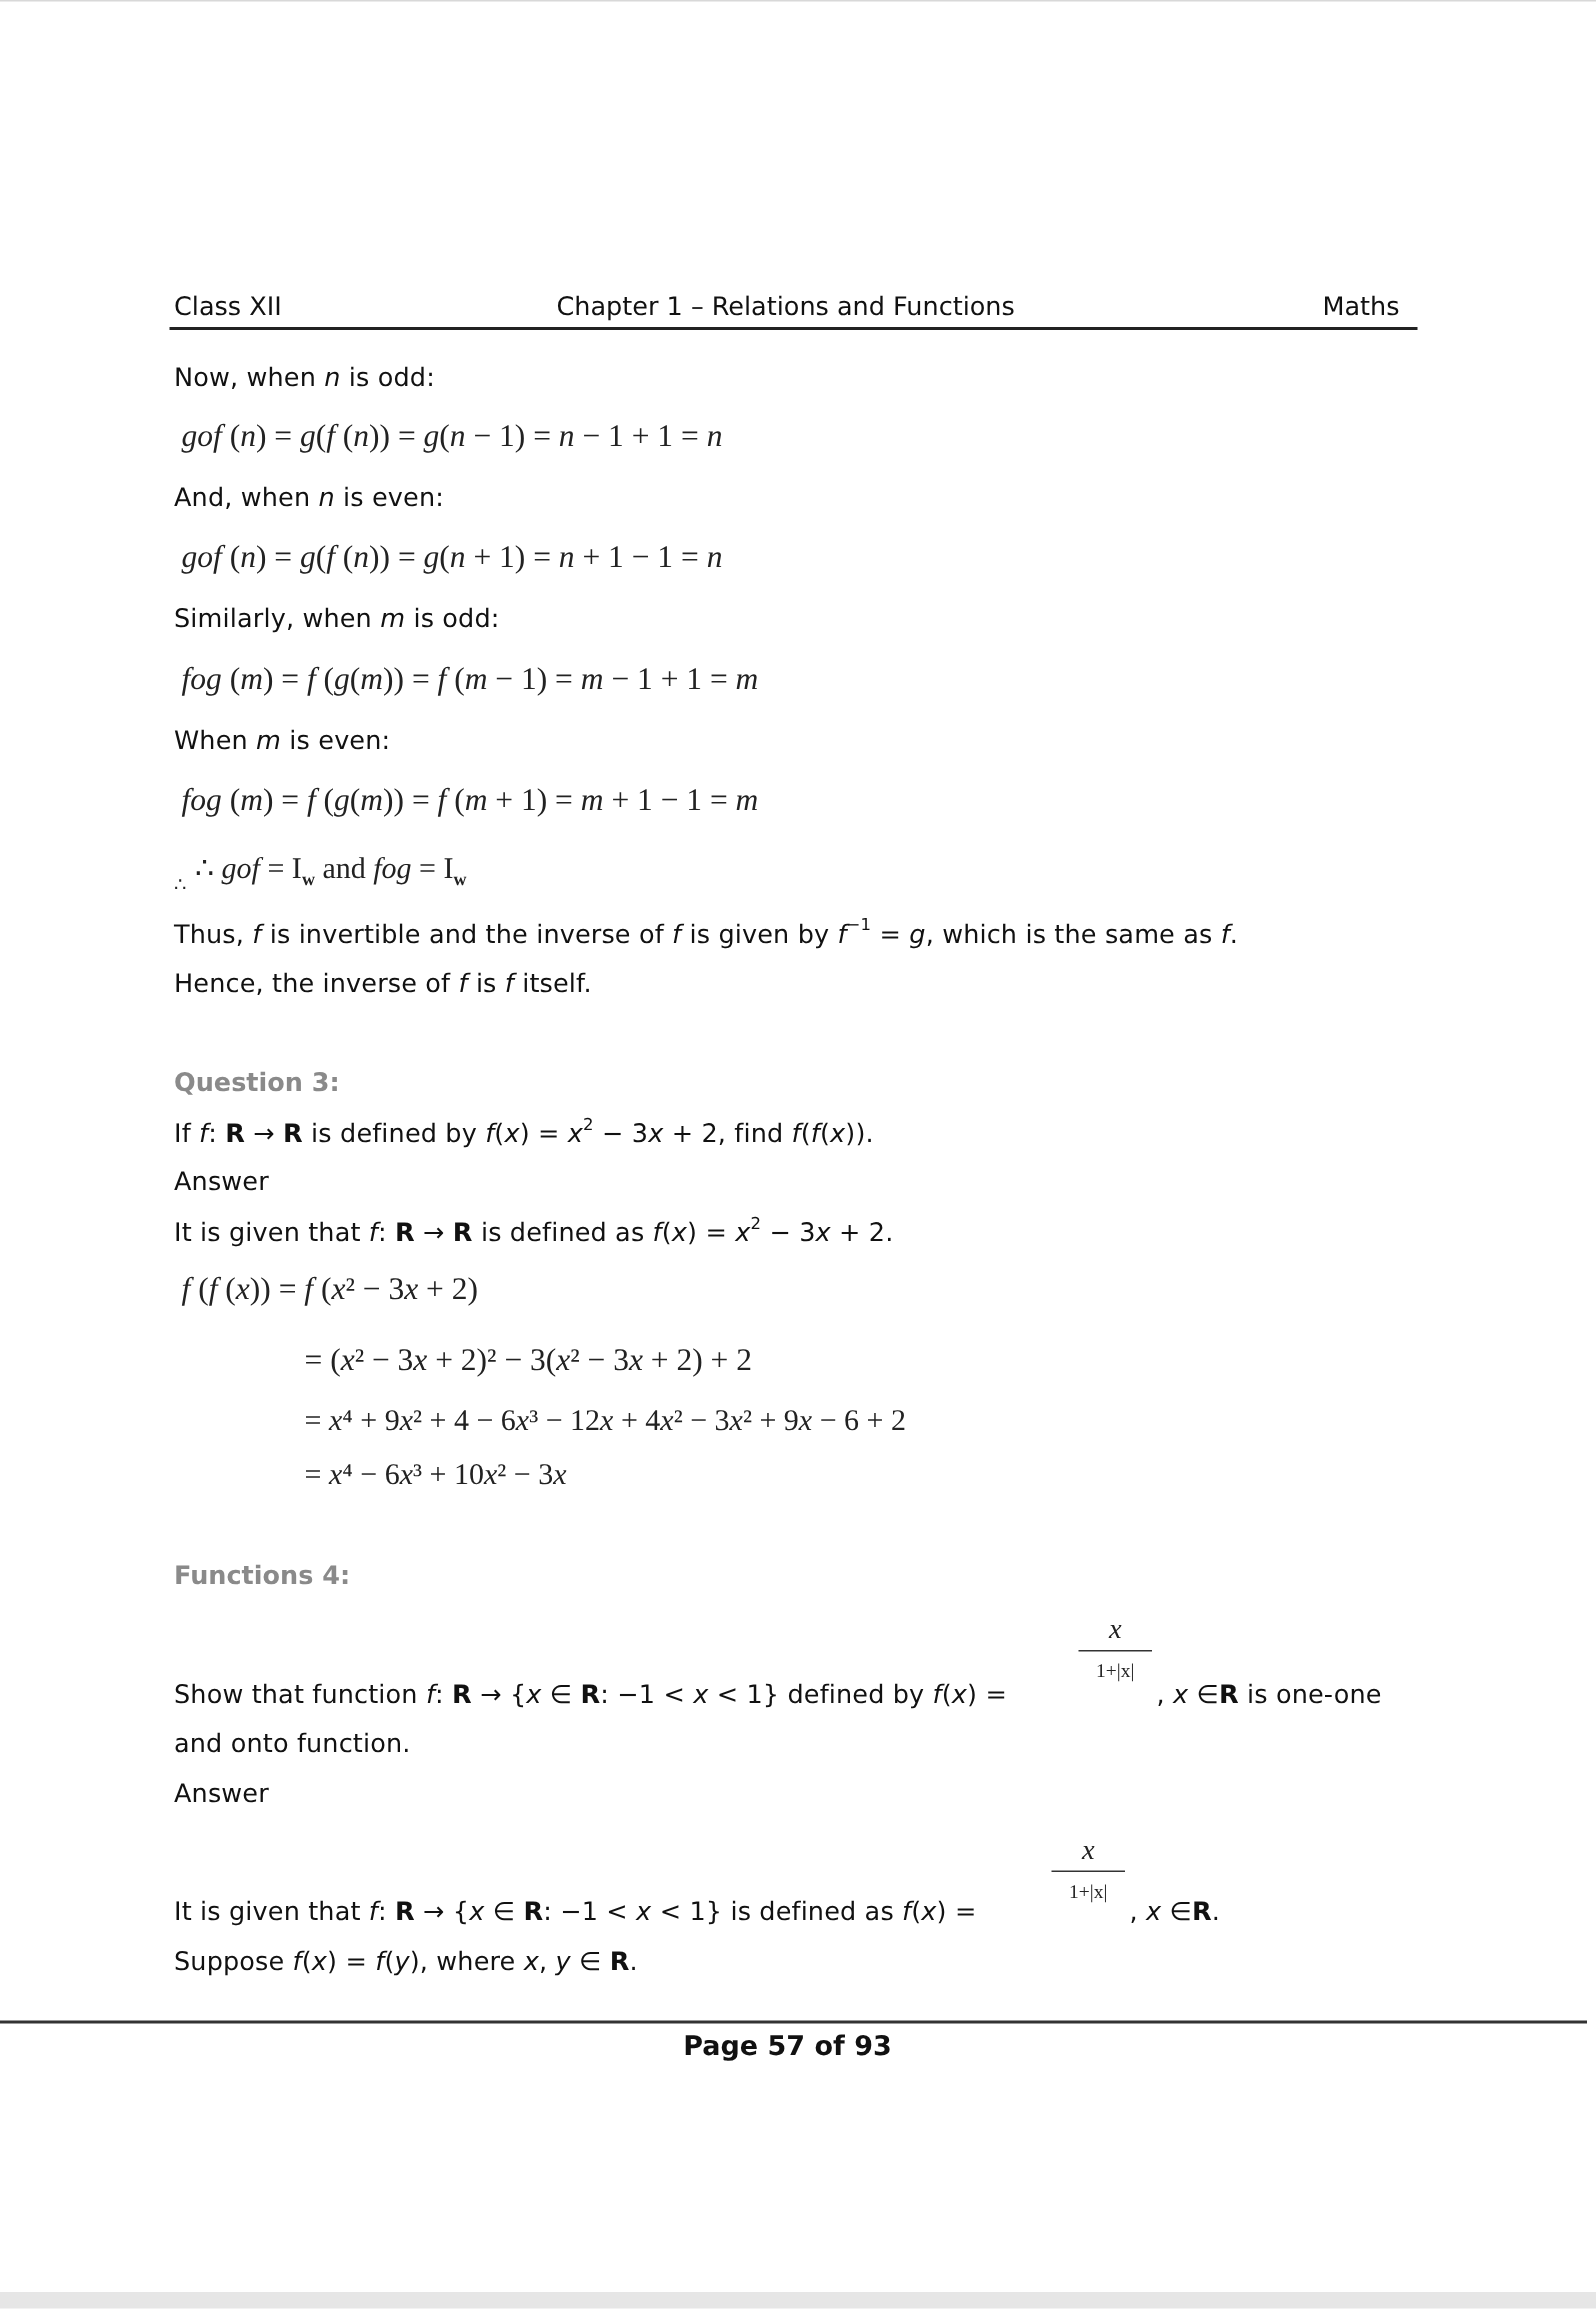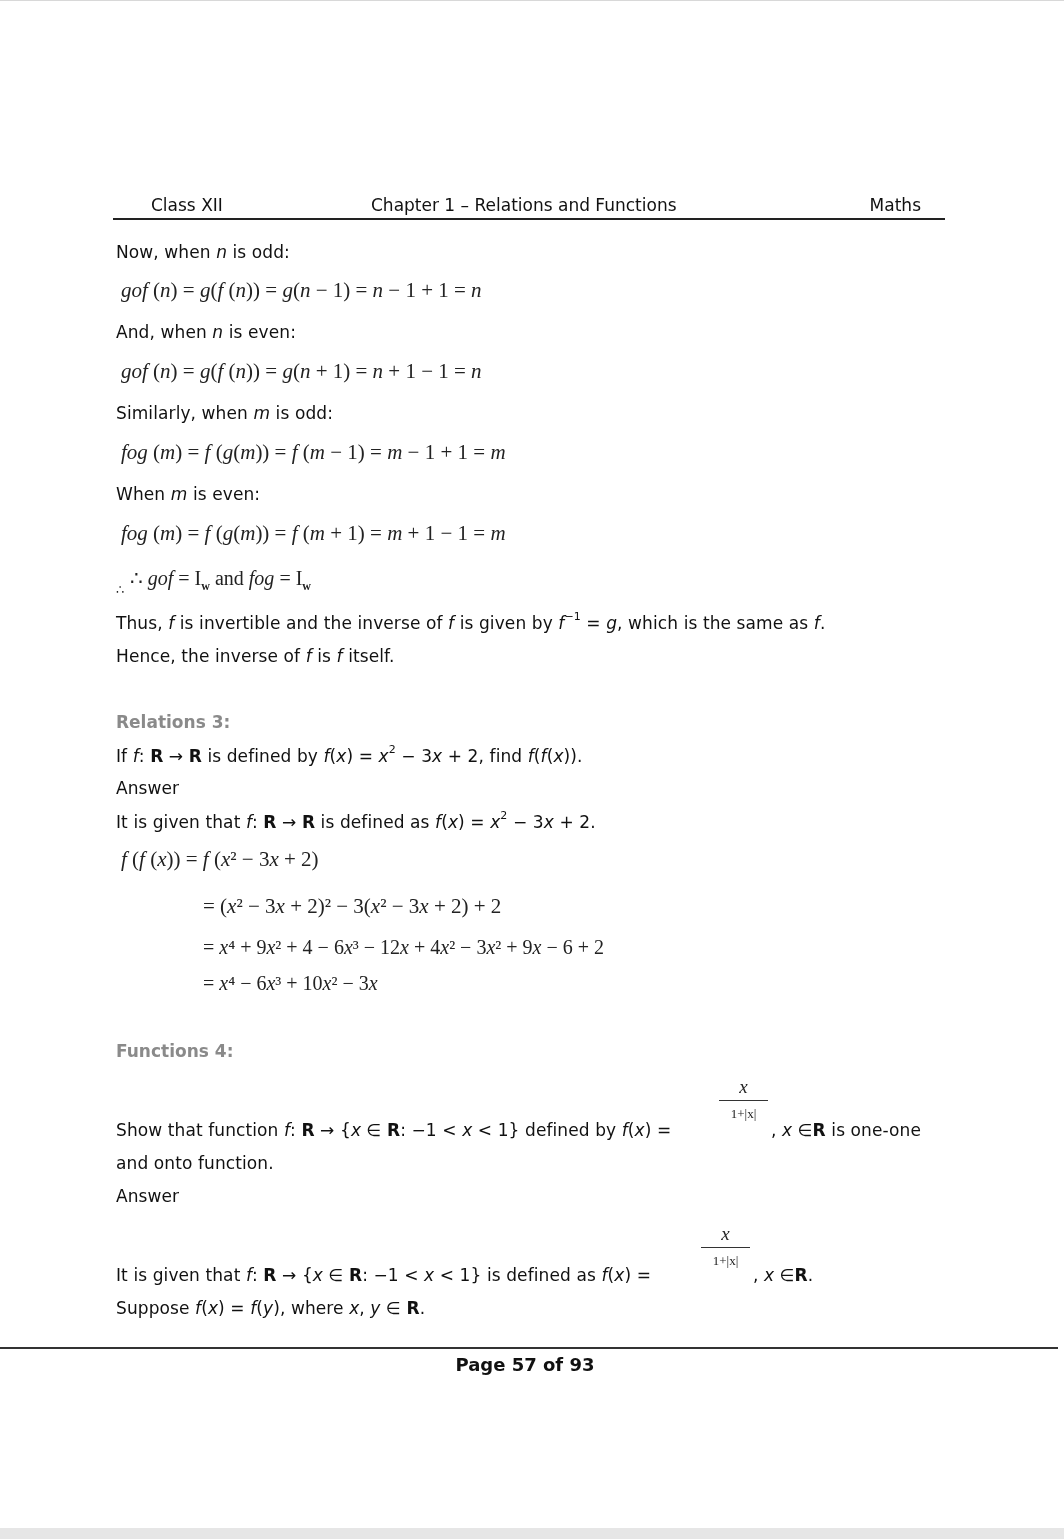--- a/index.html
+++ b/index.html
@@ -9,23 +9,23 @@
     font-family: "DejaVu Sans", "Liberation Sans", sans-serif;
   }
   .top-rule { position: absolute; left: 0; top: 0; width: 1064px; height: 1px; background: #d8d8d8; }
   .bottom-bar { position: absolute; left: 0; top: 1528px; width: 1064px; height: 11px; background: #e6e6e6; }
 
   .header {
     position: absolute; left: 113px; top: 194px; width: 832px; height: 24px;
     border-bottom: 2px solid #222; font-size: 17px;
   }
   .header span { position: absolute; top: 1px; }
-  .h-left { left: 3px; margin-left: 35px; }
+  .h-left { left: 3px; }
   .h-center { left: 246px; margin-left: 12px; }
-  .h-right { right: 24px; }
+  .h-right { right: 12px; }
 
   .line { position: absolute; left: 116px; font-size: 17px; white-space: nowrap; letter-spacing: 0.1px; }
   .math { position: absolute; font-family: "Liberation Serif", "DejaVu Serif", serif; font-size: 21px; white-space: nowrap; color: #222; text-align: right; }
   .math i { font-style: italic; }
   .q-title { position: absolute; left: 116px; font-size: 17px; font-weight: bold; color: #8a8a8a; }
   i.v { font-style: italic; }
   b.set { font-weight: bold; }
   sup { font-size: 11px; position: relative; top: -2px; }
 
   .frac {
@@ -61,21 +61,21 @@
 
 <div class="line" style="top:484px">When <i class="v">m</i> is even:</div>
 <div class="math" style="left:121px; top:521px"><i>fog</i> (<i>m</i>) = <i>f</i> (<i>g</i>(<i>m</i>)) = <i>f</i> (<i>m</i> + 1) = <i>m</i> + 1 − 1 = <i>m</i></div>
 
 <div class="math" style="left:116px; top:582px; font-size:13px">∴</div>
 <div class="math" style="left:130px; top:566px; font-size:20px">∴ <i>gof</i> = I<sub style="font-size:12px;font-weight:bold">w</sub> and <i>fog</i> = I<sub style="font-size:12px;font-weight:bold">w</sub></div>
 
 <div class="line" style="top:612px">Thus, <i class="v">f</i> is invertible and the inverse of <i class="v">f</i> is given by <i class="v">f</i><sup>−1</sup> = <i class="v">g</i>, which is the same as <i class="v">f</i>.</div>
 <div class="line" style="top:646px">Hence, the inverse of <i class="v">f</i> is <i class="v">f</i> itself.</div>
 
-<div class="q-title" style="top:712px">Relations 3:</div>
+<div class="q-title" style="top:712px">Question 3:</div>
 <div class="line" style="top:745px">If <i class="v">f</i>: <b class="set">R</b> → <b class="set">R</b> is defined by <i class="v">f</i>(<i class="v">x</i>) = <i class="v">x</i><sup>2</sup> − 3<i class="v">x</i> + 2, find <i class="v">f</i>(<i class="v">f</i>(<i class="v">x</i>)).</div>
 <div class="line" style="top:778px">Answer</div>
 <div class="line" style="top:811px">It is given that <i class="v">f</i>: <b class="set">R</b> → <b class="set">R</b> is defined as <i class="v">f</i>(<i class="v">x</i>) = <i class="v">x</i><sup>2</sup> − 3<i class="v">x</i> + 2.</div>
 
 <div class="math" style="left:121px; top:847px"><i>f</i> (<i>f</i> (<i>x</i>)) = <i>f</i> (<i>x</i>² − 3<i>x</i> + 2)</div>
 <div class="math" style="left:203px; top:894px">= (<i>x</i>² − 3<i>x</i> + 2)² − 3(<i>x</i>² − 3<i>x</i> + 2) + 2</div>
 <div class="math" style="left:203px; top:936px; font-size:20px">= <i>x</i>⁴ + 9<i>x</i>² + 4 − 6<i>x</i>³ − 12<i>x</i> + 4<i>x</i>² − 3<i>x</i>² + 9<i>x</i> − 6 + 2</div>
 <div class="math" style="left:203px; top:972px; font-size:20px">= <i>x</i>⁴ − 6<i>x</i>³ + 10<i>x</i>² − 3<i>x</i></div>
 
 <div class="q-title" style="top:1041px">Functions 4:</div>

